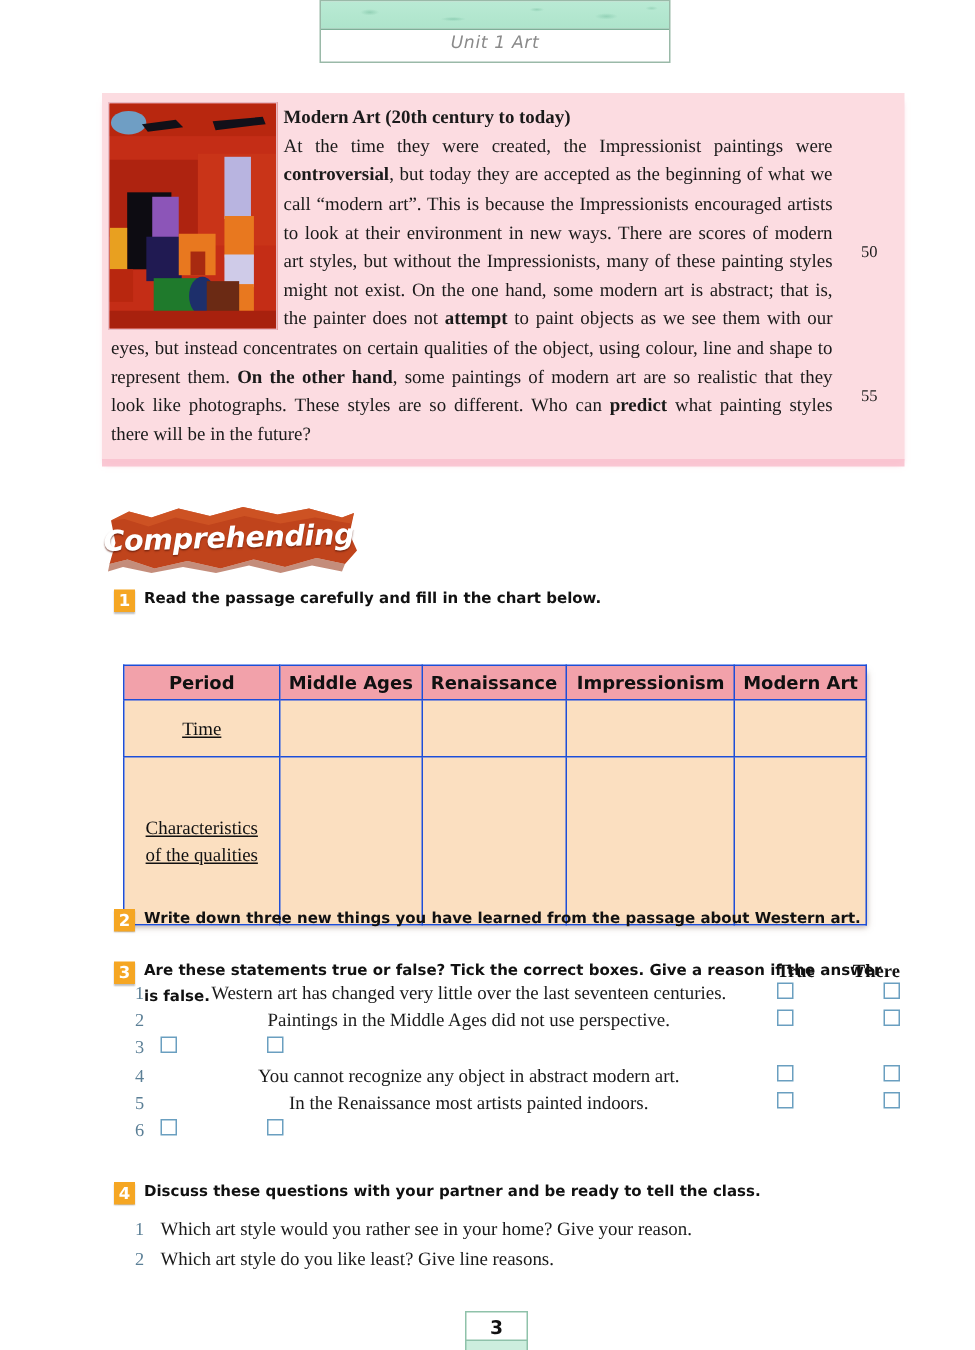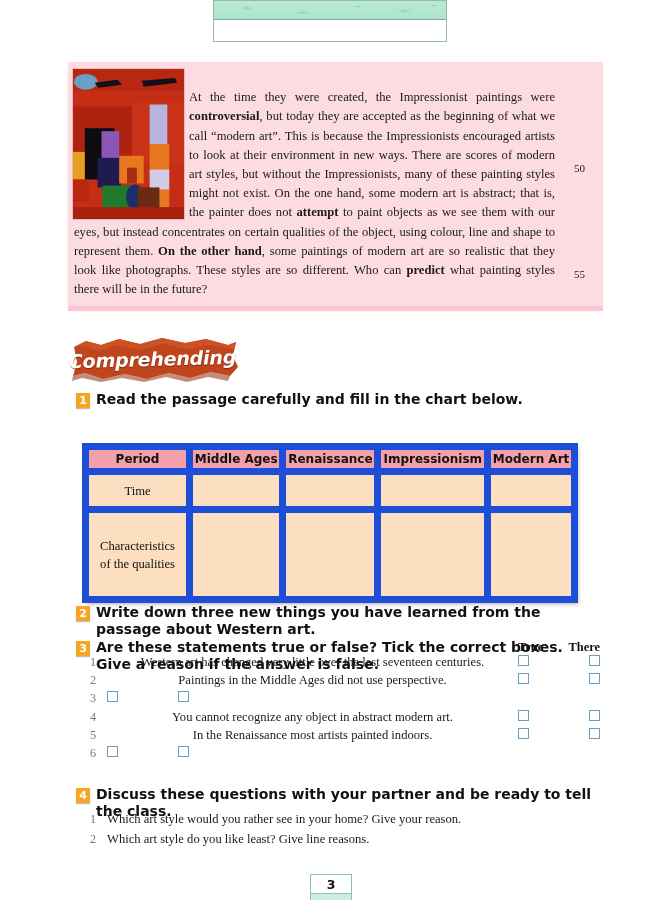--- a/index.html
+++ b/index.html
@@ -67,21 +67,21 @@
     text-align: justify;
   }
   .psh { float: left; width: 121px; height: 152px; }
   .passage-body p { margin: 0; padding: 0 48px 0 6px; }
   .passage-head { font-weight: bold; }
   .lnum {
     position: absolute; right: 18px;
     font-size: 11px; color: #1a1a1a; font-family: "Liberation Serif", serif;
   }
   .lnum.l50 { top: 90px; margin-left: 17px; }
-  .lnum.l55 { top: 196px; }
+  .lnum.l55 { top: 186px; }
 
   
   .banner { position: absolute; left: 70px; top: 336px; width: 175px; height: 46px; }
   .banner svg { position: absolute; left: 0; top: 0; }
   .banner-text {
     position: absolute; left: 0; top: 0; width: 165px; height: 46px;
     display: flex; align-items: center; justify-content: center;
     font-family: "DejaVu Sans", sans-serif;
     font-weight: bold; font-style: italic; font-size: 19px;
     color: #ffffff;
@@ -97,53 +97,54 @@
     width: 14px; height: 15px; margin-top: 2px;
     background: #f5a623;
     color: #ffffff;
     font-family: "DejaVu Sans", sans-serif;
     font-weight: bold; font-size: 11px;
     display: flex; align-items: center; justify-content: center;
     box-shadow: 0 1px 1px rgba(0,0,0,.25);
   }
   .ex-text {
     font-family: "DejaVu Sans", sans-serif;
-    font-weight: bold; font-size: 14px; line-height: 17px;
+    font-weight: bold; font-size: 10px; line-height: 17px;
     color: #111111;
   }
 
   
   .chart {
     position: absolute; left: 82px; top: 443px;
     width: 496px;
     border-collapse: collapse;
     box-shadow: 2px 3px 4px -2px rgba(120,90,70,.5);
   }
   .chart th, .chart td {
-    border: 7px solid #1d4ed8;
+    border: 1px solid #1d4ed8;
     padding: 0;
     text-align: center;
     vertical-align: middle;
   }
   .chart th {
     background: #f2a1aa;
     color: #111;
     font-family: "DejaVu Sans", sans-serif;
     font-weight: bold;
     font-size: 12px;
     height: 23px;
   }
   .chart td {
     background: #fbdfc0;
     font-family: "Liberation Serif", serif;
     font-size: 12.6px;
     color: #111;
+    text-decoration: underline;
   }
   .chart .r-time td { height: 38px; }
-  .chart .r-char td { height: 90px; }
+  .chart .r-char td { height: 112px; }
   .chart .rowlab { width: 104px; line-height: 18px; }
 
   
   .tf-head {
     position: absolute; top: 640px; left: 518px; width: 82px;
     display: flex; justify-content: space-between;
     font-family: "Liberation Serif", serif;
     font-weight: bold; font-size: 12.4px; color: #111; text-align: right;
   }
   .qlist { position: absolute; list-style: none; margin: 0; padding: 0; }
@@ -181,20 +182,21 @@
   }
   .folio-band { width: 42px; height: 8px; background: #cdeede; border: 1px solid #8fc2aa; border-top: none; }
 </style>
 </head>
 <body>
 
 <div class="page">
 
   <div class="runhead">
     <div class="runhead-band"></div>
+    <div class="runhead-label">Unit 1 Art</div>
   </div>
 
   <div class="passage">
     <div class="artwork">
       <svg viewBox="0 0 113 152" preserveAspectRatio="none" aria-hidden="true">
         <rect x="0" y="0" width="113" height="152" fill="#c42d16"></rect>
         <rect x="0" y="0" width="113" height="22" fill="#b8270f"></rect>
         <ellipse cx="13" cy="13" rx="12" ry="8" fill="#6f9ec4"></ellipse>
         <path d="M22 14 L45 11 L50 16 L26 19 Z" fill="#111018"></path>
         <path d="M70 12 L104 9 L106 14 L72 18 Z" fill="#121019"></path>
@@ -214,21 +216,21 @@
         <ellipse cx="63" cy="130" rx="9" ry="13" fill="#1d2f6b"></ellipse>
         <rect x="66" y="120" width="22" height="26" fill="#6b2a14"></rect>
         <rect x="0" y="112" width="16" height="22" fill="#b8270f"></rect>
         <rect x="0" y="140" width="113" height="12" fill="#a8210e"></rect>
       </svg>
     </div>
 
     <div class="passage-body">
       <div class="psh"></div>
       <p>
-        <br>
+        <span class="passage-head">Modern Art (20th century to today)</span><br>
         <span>At the time they were created, the Impressionist paintings were </span><b>controversial</b><span>, but today they are accepted as the beginning of what we call “modern art”. This is because the Impressionists encouraged artists to look at their environment in new ways. There are scores of modern art styles, but without the Impressionists, many of these painting styles might not exist. On the one hand, some modern art is abstract; that is, the painter does not </span><b>attempt</b><span> to paint objects as we see them with our eyes, but instead concentrates on certain qualities of the object, using colour, line and shape to represent them. </span><b>On the other hand</b><span>, some paintings of modern art are so realistic that they look like photographs. These styles are so different. Who can </span><b>predict</b><span> what painting styles there will be in the future?</span>
       </p>
       <span class="lnum l50">50</span>
       <span class="lnum l55">55</span>
     </div>
   </div>
 
   <div class="banner">
     <svg width="175" height="46" viewBox="0 0 175 46" aria-hidden="true">
       <path d="M4,11 L16,5 L31,9 L49,3 L70,8 L92,2 L115,7 L136,3 L158,9 L166,6 L163,20 L168,31 L160,40 L141,36 L120,42 L99,37 L77,43 L55,38 L33,43 L15,37 L3,40 L7,26 Z" fill="#c0441c"></path>

